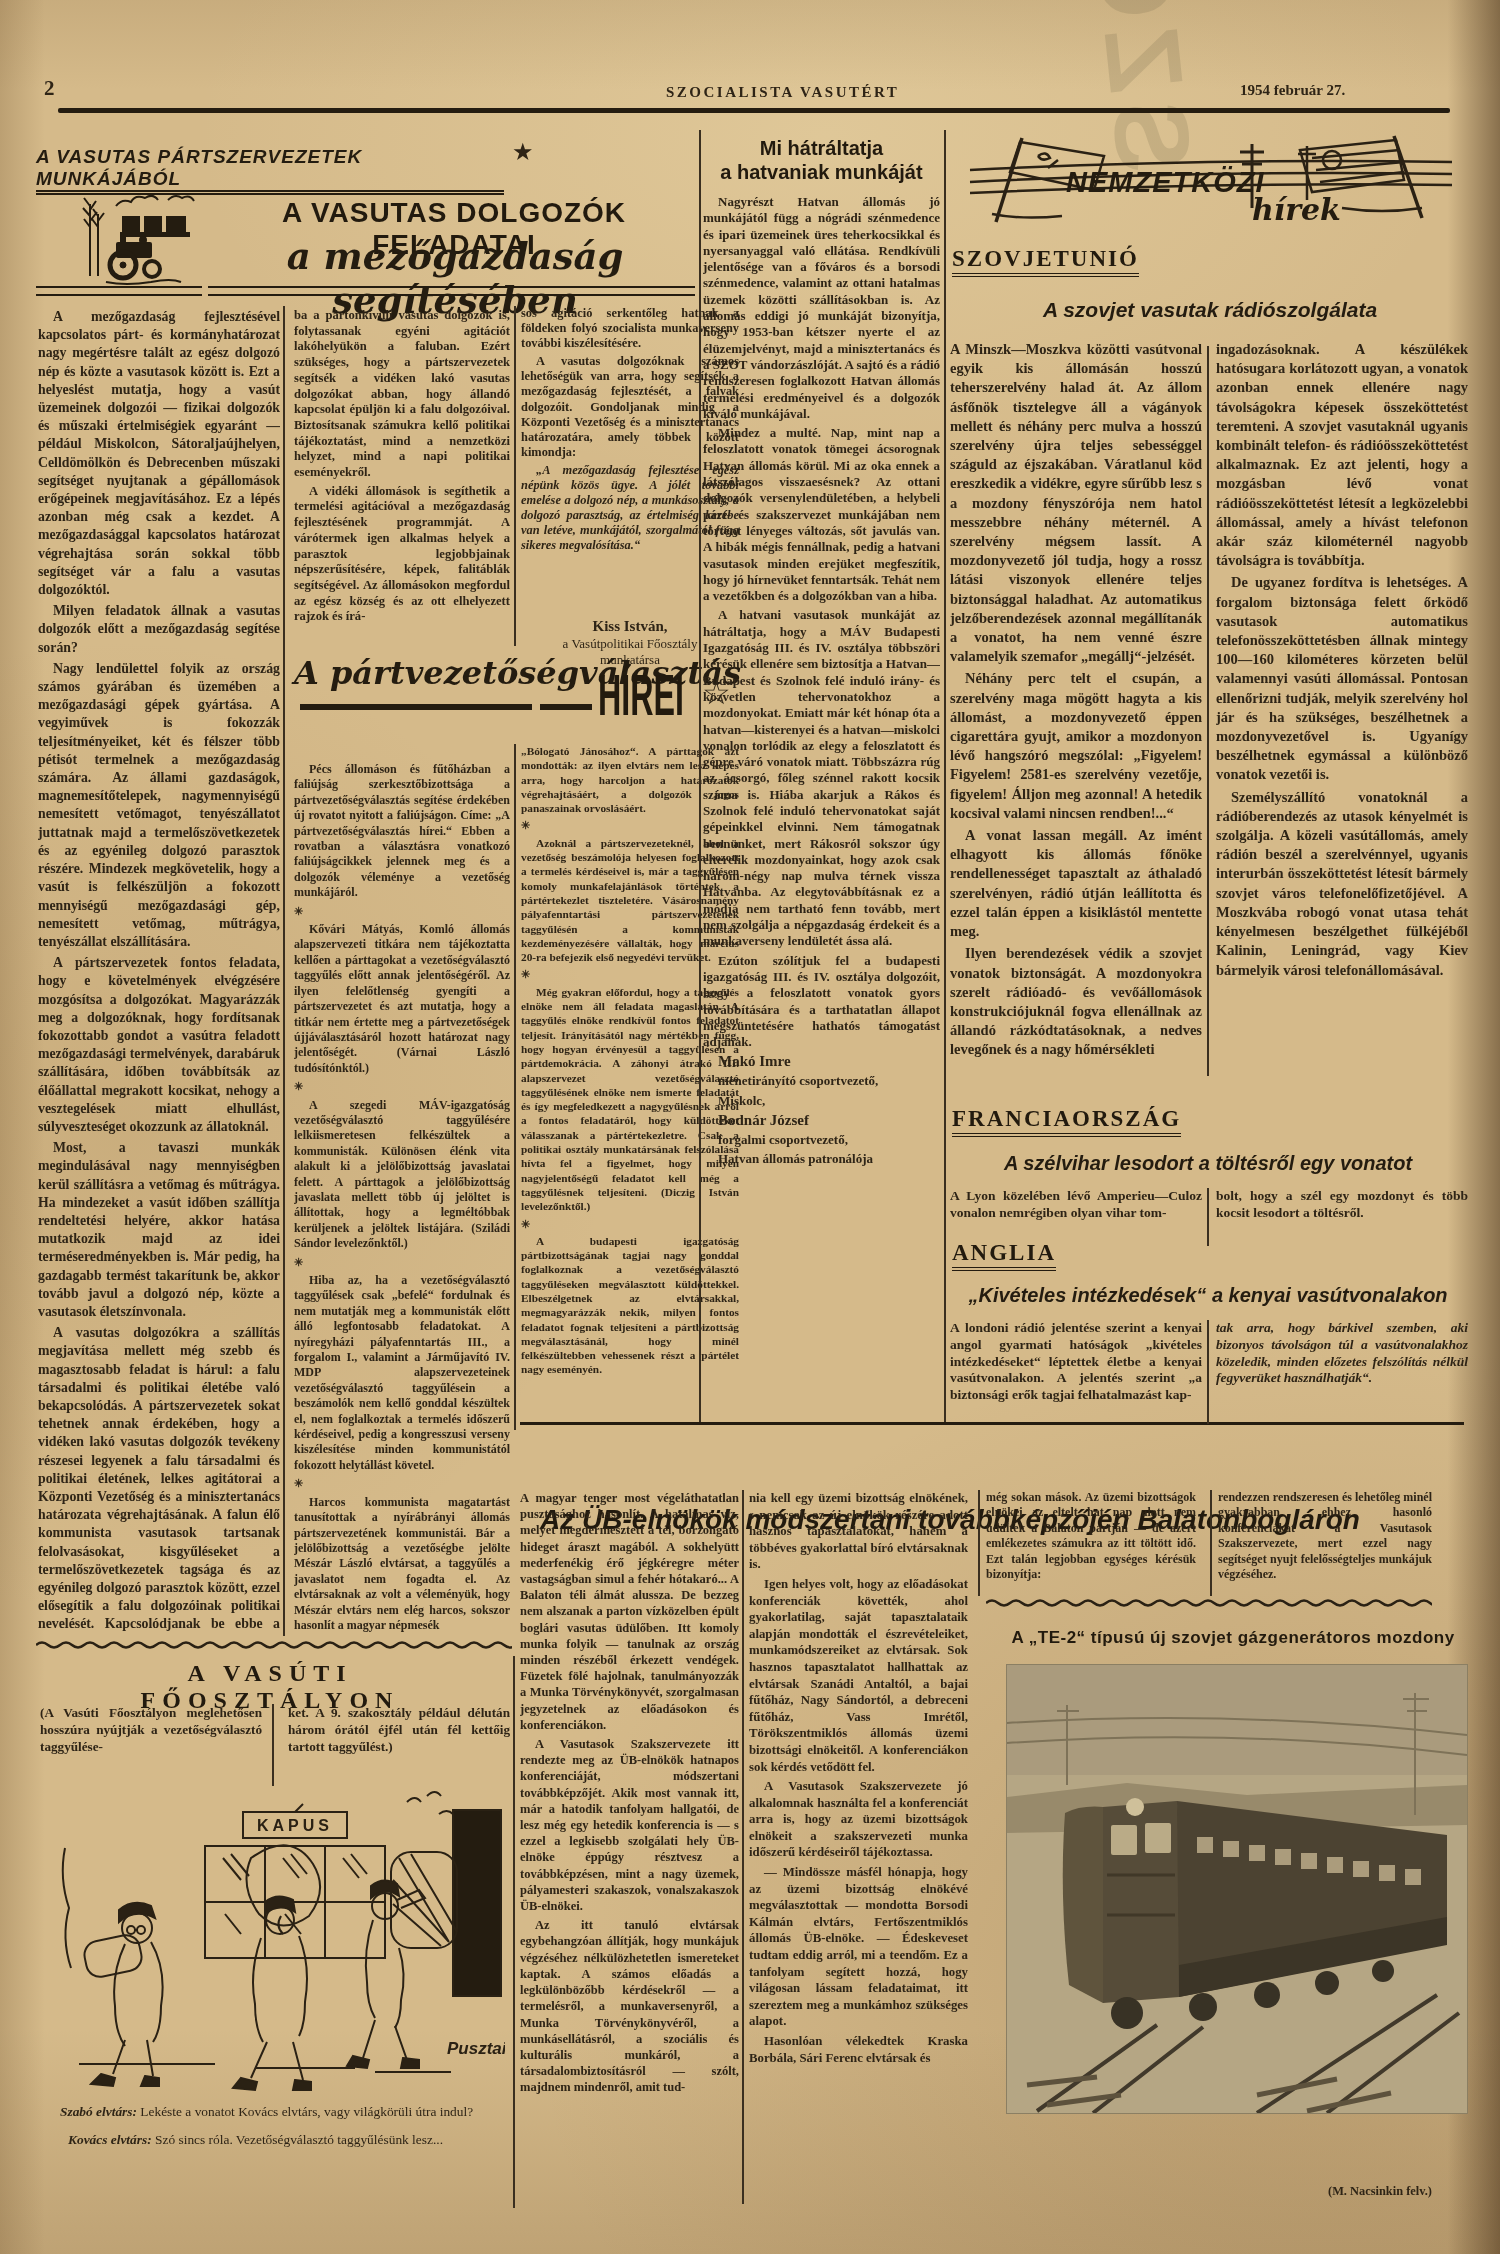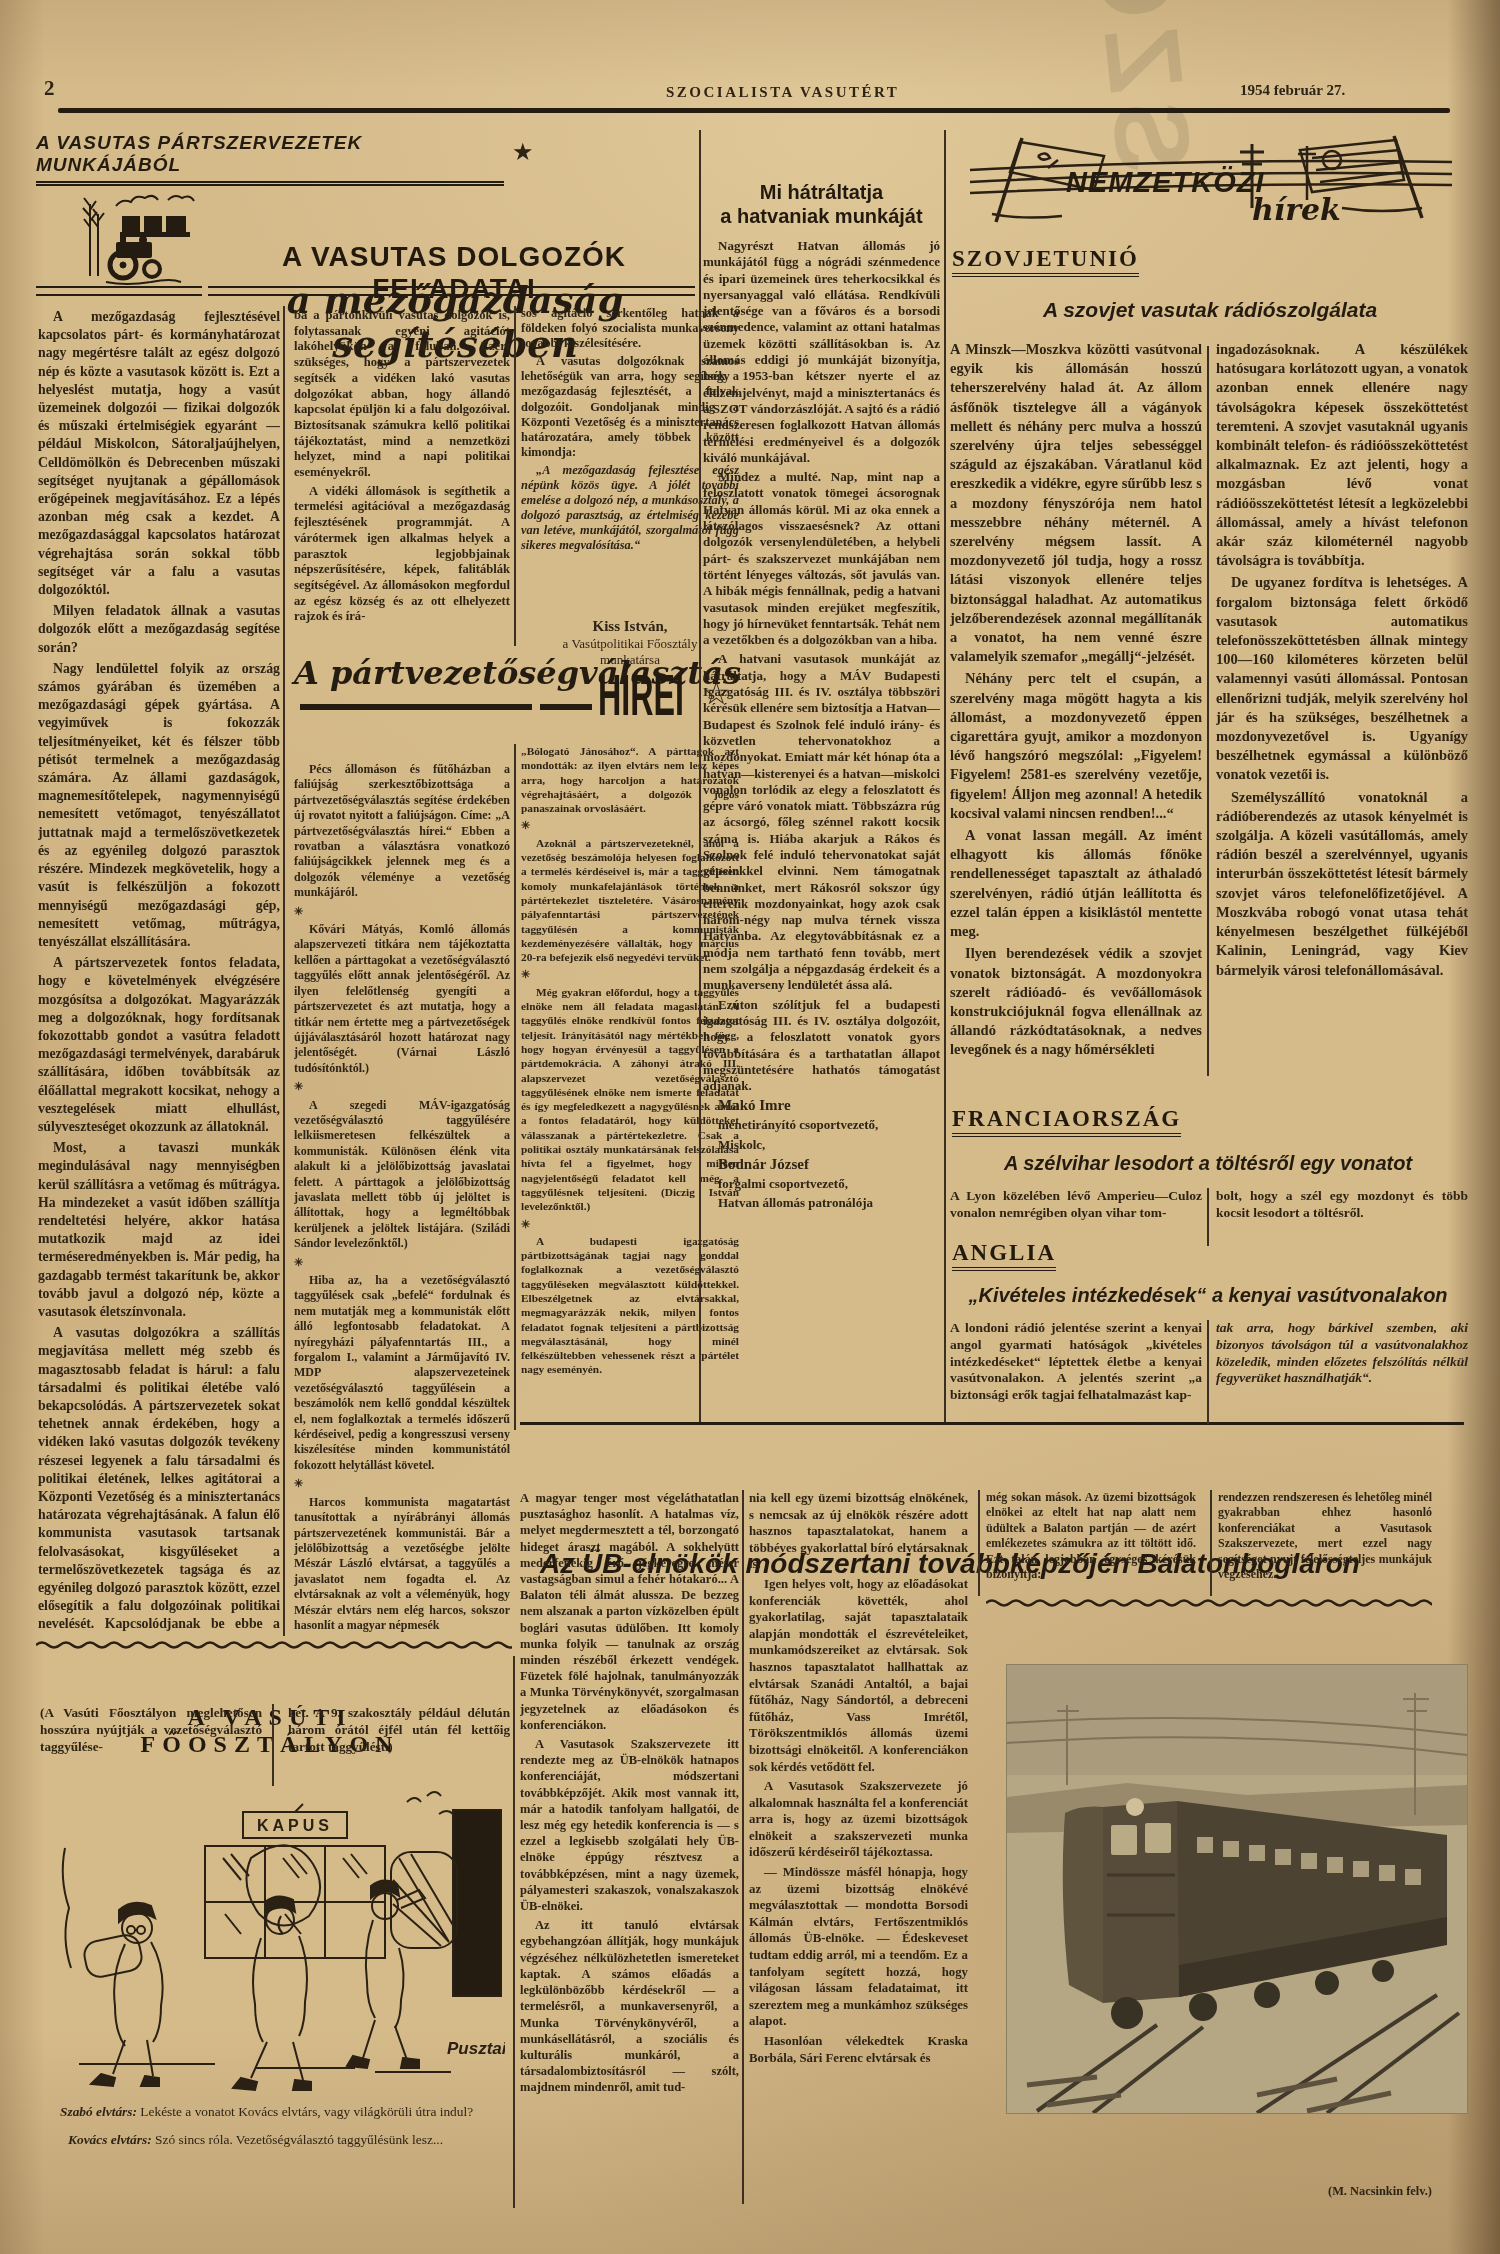--- a/index.html
+++ b/index.html
@@ -18,21 +18,21 @@
   .abs{position:absolute;}
   .hr{position:absolute;background:#241c10;}
   .vr{position:absolute;width:2px;background:#3a2f20;}
   .dbl{position:absolute;height:6px;border-top:2px solid #241c10;border-bottom:2px solid #241c10;}
   .sans{font-family:"Liberation Sans", sans-serif;}
   .col{overflow:hidden;}
   .col p{margin:0 0 3px 0;text-indent:15px;text-align:justify;font-weight:bold;}
   .col p.ni{text-indent:0;}
   .it{font-style:italic;}
   .bd{font-weight:bold;}
-  .ctr{text-align:center;margin-top:44px;}
+  .ctr{text-align:center;}
   .country{font-weight:bold;font-size:23px;letter-spacing:2px;color:#221a0e;}
   .country span{border-bottom:4px double #241c10;padding-bottom:2px;}
   .intl-title{font-family:"Liberation Sans",sans-serif;font-weight:bold;font-style:italic;text-align:center;color:#241c10;}
   .sig-name{font-weight:bold;font-size:15px;text-align:center;margin:6px 0 1px;}
   .sig-role{font-size:13px;text-align:center;margin:0;line-height:1.25;}
   .sep{text-align:center;font-size:11px;margin:3px 0;text-indent:0 !important;}
   .ghost{position:absolute;font-family:"Liberation Sans",sans-serif;font-weight:900;color:rgba(90,80,55,.16);letter-spacing:10px;transform-origin:0 0;pointer-events:none;}
   svg text{font-family:"Liberation Sans",sans-serif;}
 </style>
 </head>
@@ -46,21 +46,21 @@
 
 <div class="page">
 
   <div class="ghost" style="left:1215px;top:165px;font-size:105px;transform:rotate(84deg) scaleX(-1);">SZOCIALISTA</div>
 
   <div class="abs bd" style="left:44px;top:76px;font-size:21px;">2</div>
   <div class="abs bd" style="left:666px;top:84px;font-size:15px;letter-spacing:2.5px;">SZOCIALISTA VASUTÉRT</div>
   <div class="abs bd" style="left:1240px;top:82px;font-size:15px;">1954 február 27.</div>
   <div class="hr" style="left:58px;top:108px;width:1392px;height:5px;border-radius:2px;"></div>
 
-  <div class="abs" style="left:36px;top:132px;width:468px;border-bottom:5px double #241c10;padding-bottom:5px;">
+  <div class="abs" style="left:36px;top:146px;width:468px;border-bottom:5px double #241c10;">
     <span class="sans bd it" style="font-size:19px;letter-spacing:1px;color:#241c10;">A VASUTAS PÁRTSZERVEZETEK MUNKÁJÁBÓL</span>
   </div>
   <div class="abs" style="left:512px;top:138px;font-size:24px;">★</div>
 
   <svg class="abs" style="left:76px;top:190px;" width="134" height="100" viewBox="0 0 134 100">
     <g stroke="#241c10" fill="none" stroke-width="2">
       <path d="M14 86 V14 M14 16 l-6 -8 M14 20 l6 -9 M14 26 l-7 -8 M14 31 l7 -9 M14 37 l-6 -8 M22 86 V24 M22 26 l-5 -7 M22 31 l6 -8 M22 37 l-6 -8"></path>
       <path d="M40 16 q6 -8 15 -4 q4 -8 14 -4 q8 -5 13 2"></path>
       <path d="M92 10 q7 -7 14 -2 q8 -4 12 3"></path>
     </g>

